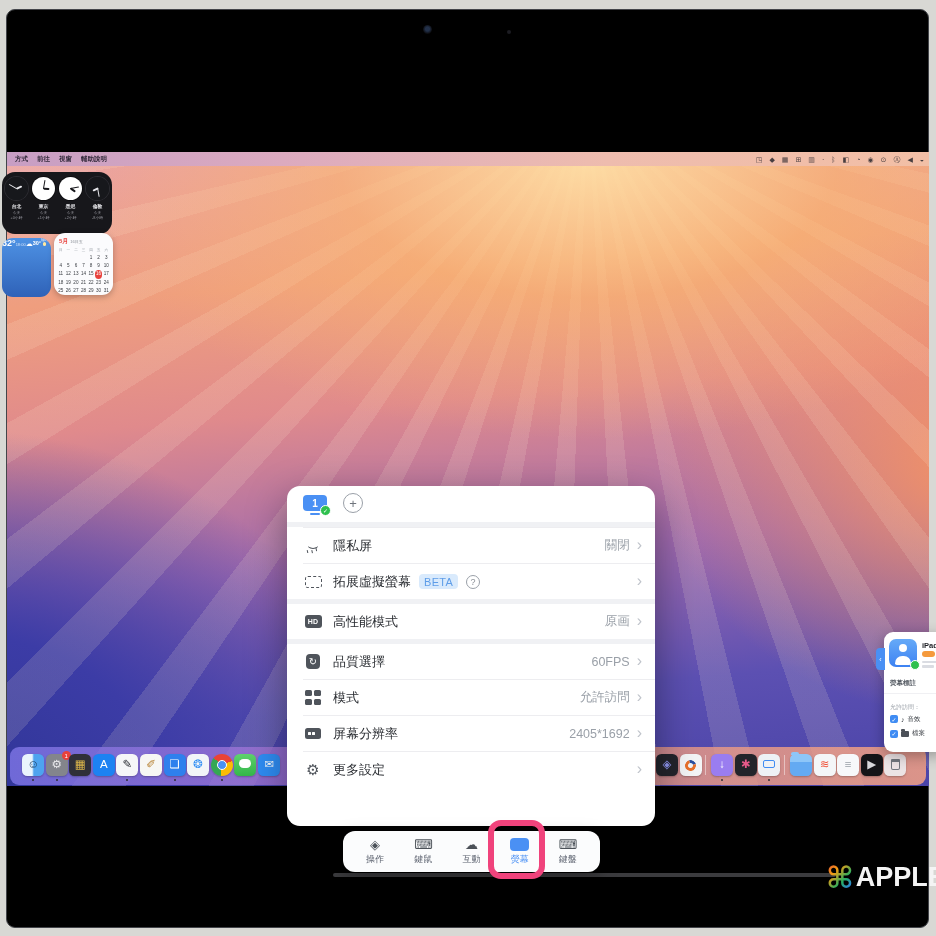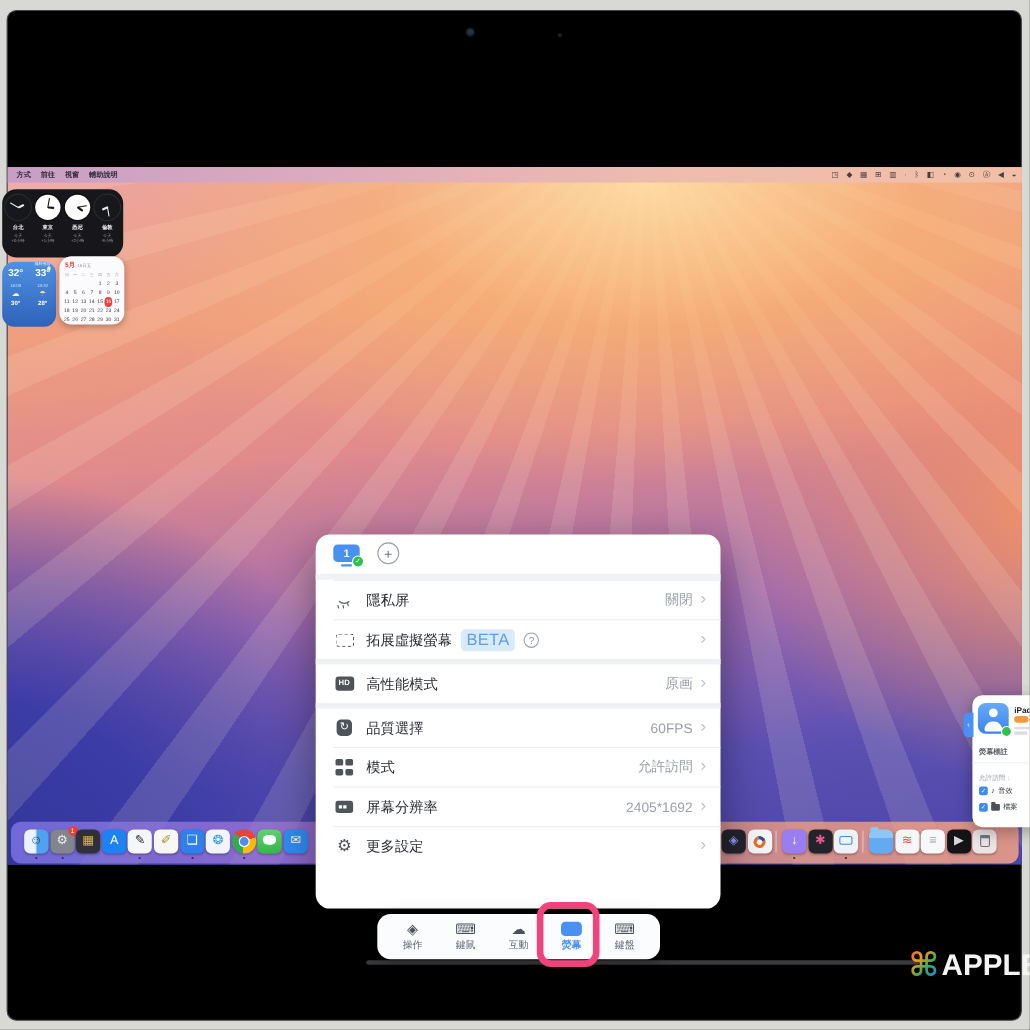--- a/index.html
+++ b/index.html
@@ -30,21 +30,21 @@
   .cface-light{background:radial-gradient(circle,#fff 0 70%,#e8e8ea 100%)}
   .cface-dark{background:radial-gradient(circle,#17181c 0 70%,#000 100%);box-shadow:0 0 0 1px #2c2c32}
   .hand{position:absolute;left:50%;bottom:50%;transform-origin:50% 100%;background:#16161a;border-radius:1px}
   .cface-dark .hand{background:#e8e8ec}
   .hand.h{width:1.8px;height:5.5px;margin-left:-.9px}
   .hand.m{width:1.2px;height:8.5px;margin-left:-.6px}
   .ccity{font-size:4.8px;color:#f0f0f4;margin-top:2.5px;font-weight:700}
   .cday{font-size:3.8px;color:#95959c;margin-top:1px}
   .coff{font-size:3.8px;color:#95959c}
   .weatherw{left:2px;top:238px;width:49px;height:59px;border-radius:11px;background:linear-gradient(180deg,#4e92e4,#2f62b8);display:flex;overflow:hidden}
-  .wx-col{flex:1;display:flex;flex-direction:column;align-items:center;color:#fff;padding-top:0}
+  .wx-col{flex:1;display:flex;flex-direction:row;align-items:flex-start;color:#fff;padding-top:0}
   .wx-hd{font-size:3.6px;height:5px;color:rgba(255,255,255,.9);white-space:nowrap}
   .wx-t{font-size:9px;font-weight:700}
   .wx-time{font-size:4px;color:rgba(255,255,255,.75);margin-top:4px}
   .wx-ic{font-size:7px;margin-top:2px;line-height:1}
   .wx-lo{font-size:5.5px;font-weight:700;margin-top:2px}
   .wx-sun{position:absolute;right:5px;top:4px;width:3.5px;height:3.5px;border-radius:50%;background:#ffe9a0}
   .calw{left:54px;top:233px;width:59px;height:62px;background:#fbfbfd;border-radius:11px;padding:4px 3px;box-sizing:border-box;box-shadow:0 2px 6px rgba(0,0,0,.25)}
   .cal-head{display:flex;align-items:baseline;gap:2px;padding-left:2px}
   .cal-m{font-size:6px;font-weight:700;color:#e8413c}
   .cal-sub{font-size:4px;color:#8a8f96}
@@ -80,41 +80,41 @@
   .add-btn{position:absolute;left:56px;top:7px;width:20px;height:20px;border:1.4px solid #9aa0a8;border-radius:50%;color:#6f747c;font-size:13px;line-height:19px;text-align:center;box-sizing:border-box}
   .pp-rows{position:absolute;left:0;right:0;top:36px}
   .pband{height:5px;background:#f0f1f4}
   .pline{height:1px;background:#ededf0;margin-left:16px}
   .prow{height:35px;display:flex;align-items:center;padding:0 13px 0 16px}
   .picon{width:20px;height:20px;flex:0 0 20px;display:flex;align-items:center;justify-content:center;position:relative;color:#4f545b}
   .plabel{font-size:13px;color:#2a2d32;margin-left:10px;font-weight:500}
   .pdis .picon{color:#b9bdc3}.pdis .plabel{color:#b9bdc3}
   .pvalue{margin-left:auto;font-size:12.5px;color:#9aa0a8}
   .pchev{font-size:16px;color:#c0c4cb;margin-left:7px;line-height:1;margin-top:-2px}
-  .pbeta{margin-left:8px;background:#d9eafc;color:#5e9de8;font-size:15px;padding:1.5px 5px;border-radius:4px;letter-spacing:.3px}
+  .pbeta{margin-left:8px;background:#d9eafc;color:#5e9de8;font-size:11px;padding:1.5px 5px;border-radius:4px;letter-spacing:.3px}
   .phelp{margin-left:8px;width:14px;height:14px;border:1.2px solid #9aa0a8;border-radius:50%;color:#8a8f96;font-size:9px;display:flex;align-items:center;justify-content:center;box-sizing:border-box}
   .pi-monitor::before{content:"";width:16px;height:11px;background:currentColor;border-radius:2.5px}
   .pi-monitor::after{content:"";position:absolute;bottom:0;left:50%;margin-left:-4px;width:8px;height:1.6px;background:currentColor;border-radius:1px}
   .pi-eye::before{content:"";width:14px;height:14px;border:1.6px solid transparent;border-bottom-color:currentColor;border-radius:50%;margin-top:-7px;box-sizing:border-box}
   .pi-eye::after{content:"";position:absolute;bottom:3px;left:4px;width:1.4px;height:3px;background:currentColor;box-shadow:4.5px 1px 0 currentColor,9px 0 0 currentColor;transform:rotate(-12deg)}
   .pi-virtual::before{content:"";width:15px;height:10px;border:1.5px dashed currentColor;border-radius:3px}
   .pi-hd::before{content:"";width:17px;height:12.5px;background:currentColor;border-radius:3px}
   .pi-hd::after{content:"HD";position:absolute;color:#fff;font-size:7px;font-weight:700;letter-spacing:.2px}
   .pi-refresh::before{content:"";width:14.5px;height:14.5px;background:currentColor;border-radius:4px}
   .pi-refresh::after{content:"↻";position:absolute;color:#fff;font-size:10px;line-height:1}
   .pi-grid::before{content:"";position:absolute;left:2px;top:2px;width:6.5px;height:6.5px;background:currentColor;border-radius:1.5px;box-shadow:9px 0 0 currentColor,0 9px 0 currentColor,9px 9px 0 currentColor}
   .pi-resolution::before{content:"";width:16px;height:11px;background:currentColor;border-radius:2.5px}
   .pi-resolution::after{content:"";position:absolute;left:5px;top:8px;width:3px;height:3px;background:#fff;border-radius:.5px;box-shadow:4px 0 0 #fff}
   .pi-gear::before{content:"⚙";font-size:15px;line-height:1}
   
   .toolbar{left:343px;top:831px;width:257px;height:41px;background:#fbfcfd;border-radius:12px;box-shadow:0 6px 18px rgba(0,0,0,.35);display:flex;justify-content:space-around;align-items:center;padding:0 8px;box-sizing:border-box;z-index:40}
   .tbtn{width:44px;display:flex;flex-direction:column;align-items:center;gap:1px}
   .ticon{height:15px;font-size:13px;line-height:15px;color:#4b5158;display:flex;align-items:center;justify-content:center}
   .tlabel{font-size:9px;color:#5d6370}
-  .tactive .tlabel{color:#4a90f4;font-weight:700}
+  .tactive .tlabel{color:#4a90f4;font-weight:400}
   .tscreen{width:19px;height:13px;background:#4a90f4;border-radius:4px}
   .hlbox{left:488px;top:820px;width:57px;height:59px;border:6px solid #F0437C;border-radius:13px;box-sizing:border-box;z-index:50}
   .dragline{left:333px;top:873px;width:503px;height:4px;background:#3b3b3e;border-radius:2px;z-index:35}
   
   .wm{left:826px;top:862px;display:flex;align-items:center;z-index:60;white-space:nowrap}
   .wm-sym{font-size:30px;font-weight:700;background:linear-gradient(135deg,#e84c3d 0%,#f39c12 30%,#27ae60 60%,#2d7ff0 85%,#8e44ad 100%);-webkit-background-clip:text;background-clip:text;color:transparent;line-height:1}
   .wm-txt{font-size:27px;font-weight:800;color:#f4f4f4;letter-spacing:0;margin-left:2px}
   
   .spanel{left:884px;top:632px;width:60px;height:120px;background:#fff;border-radius:9px 0 0 9px;box-shadow:0 4px 14px rgba(0,0,0,.3);z-index:25}
   .sp-tab{left:876px;top:648px;width:9px;height:22px;background:#4a90f4;border-radius:4px 0 0 4px;color:#fff;font-size:7px;display:flex;align-items:center;justify-content:center;z-index:26}

